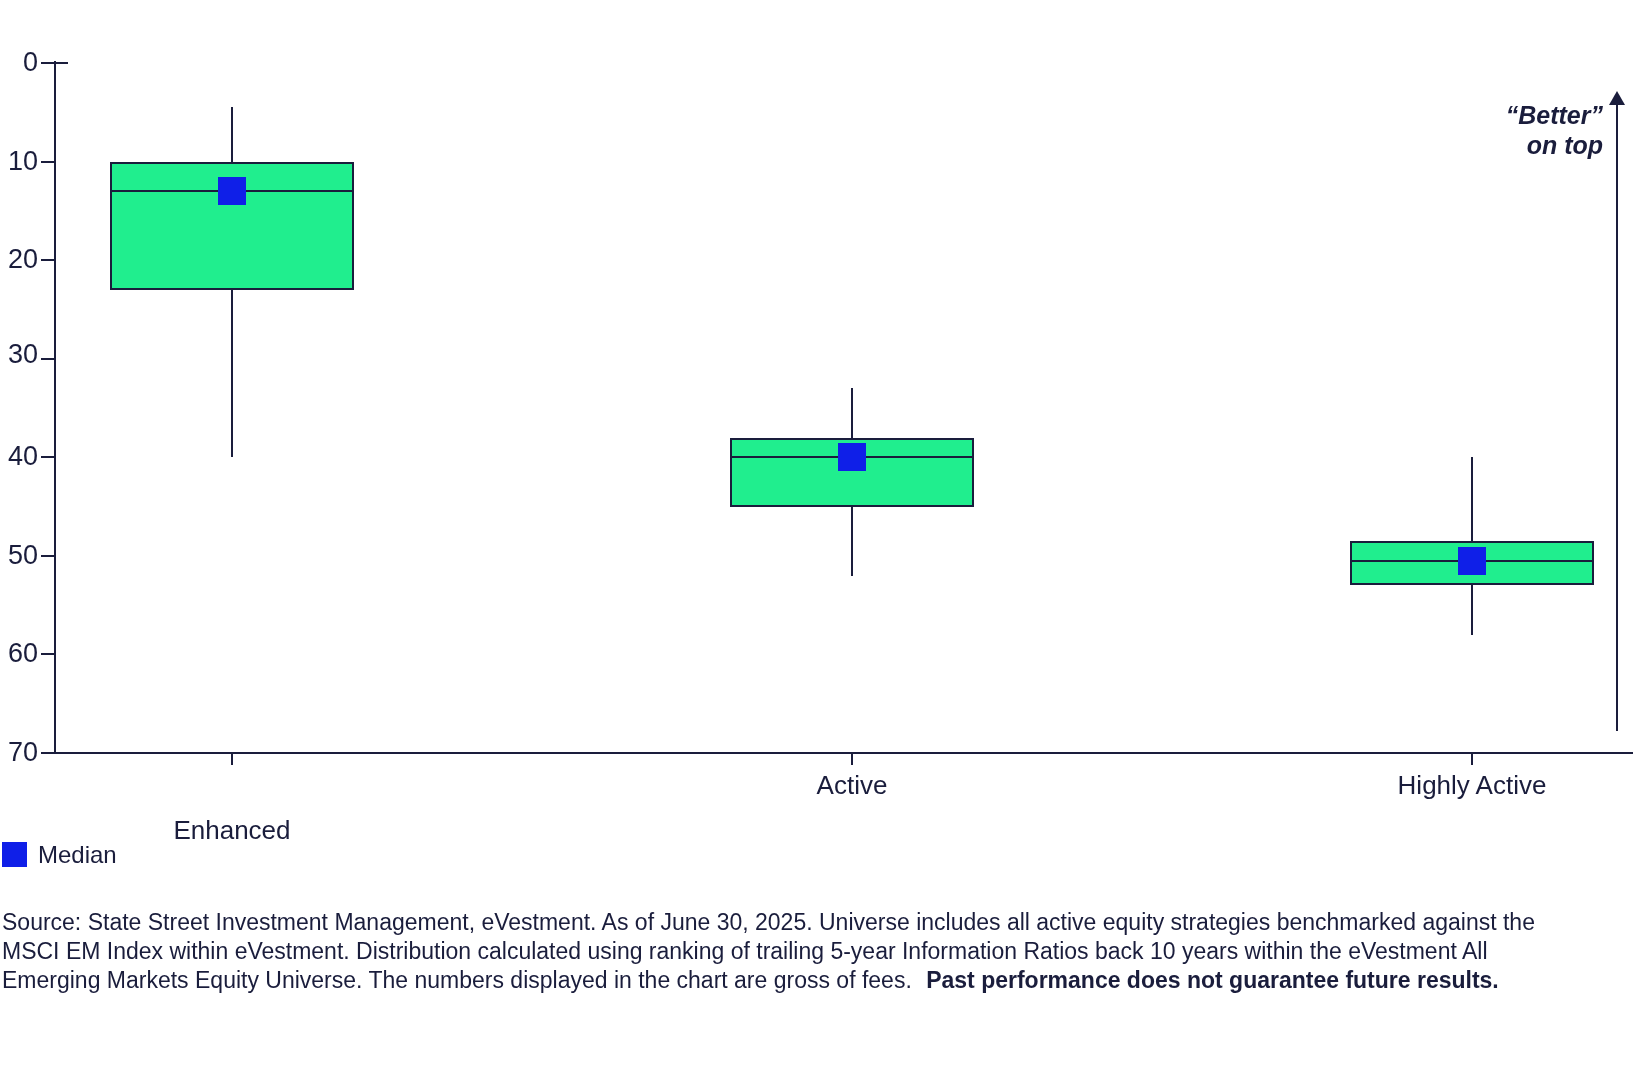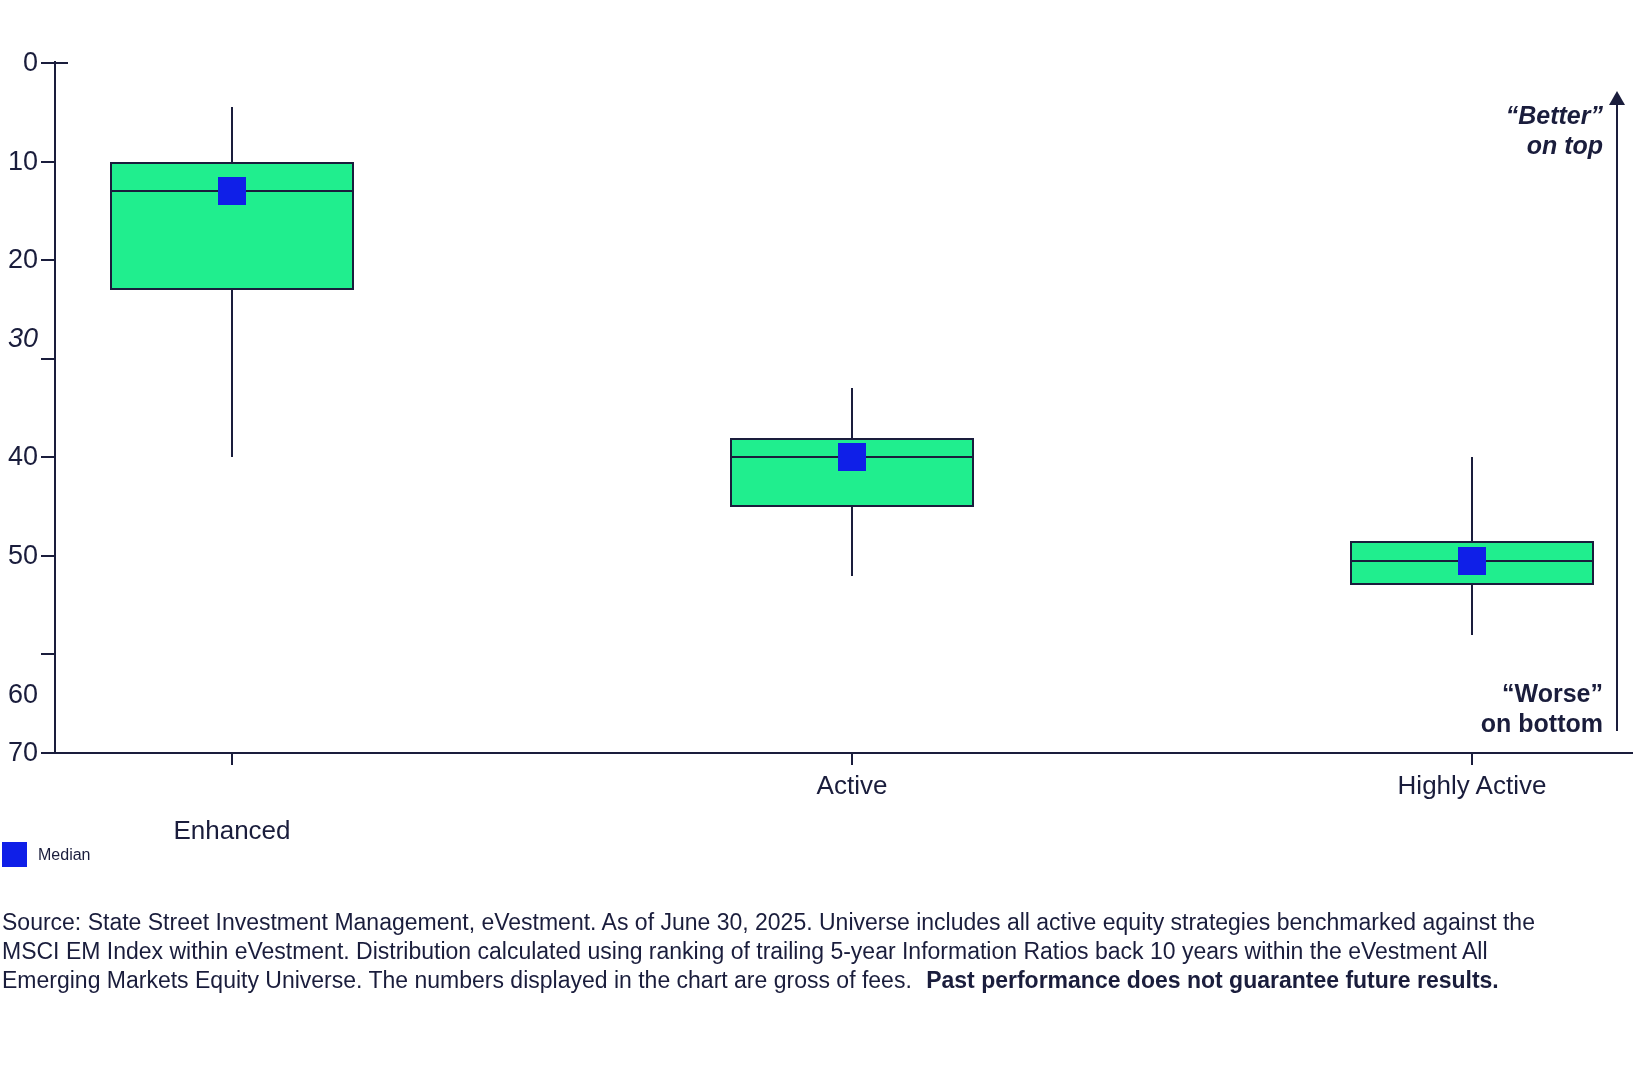--- a/index.html
+++ b/index.html
@@ -49,21 +49,21 @@
     position:absolute;right:45px;text-align:right;font-weight:bold;
     font-size:25px;line-height:30px;color:var(--navy);
   }
   #note-better{top:100px;font-style:italic;}
   #note-worse{top:678px;}
   #legend{position:absolute;left:2px;top:841px;height:28px;}
   #legend-swatch{
     position:absolute;left:0;top:1px;width:25px;height:25px;background:var(--blue);
   }
   #legend-label{
-    position:absolute;left:36px;top:0;font-size:16px;line-height:28px;color:var(--navy);
+    position:absolute;left:36px;top:0;font-size:24px;line-height:28px;color:var(--navy);
     white-space:nowrap;
   }
   #source-note{
     position:absolute;left:2px;top:908px;width:1540px;margin:0;
     font-size:23px;line-height:29px;color:var(--navy);
   }
   #source-note strong{font-weight:bold;margin-left:8px;}
 </style>
 </head>
 <body>
@@ -73,27 +73,27 @@
     <div id="y-axis" class="axis-line"></div>
     <div id="x-axis" class="axis-line"></div>
     <div id="plot">
         <div class="ytick" style="left: 41px; top: 62px; width: 27px;"></div>
         <div class="ytick-label" style="top: 49px;">0</div>
         <div class="ytick" style="left: 41px; top: 160.571px; width: 13px;"></div>
         <div class="ytick-label" style="top: 147.571px;">10</div>
         <div class="ytick" style="left: 41px; top: 259.143px; width: 13px;"></div>
         <div class="ytick-label" style="top: 246.143px;">20</div>
         <div class="ytick" style="left: 41px; top: 357.714px; width: 13px;"></div>
-        <div class="ytick-label" style="top: 325px; font-style: italic;">30</div>
+        <div class="ytick-label" style="top: 341px;">30</div>
         <div class="ytick" style="left: 41px; top: 456.286px; width: 13px;"></div>
         <div class="ytick-label" style="top: 443.286px;">40</div>
         <div class="ytick" style="left: 41px; top: 554.857px; width: 13px;"></div>
         <div class="ytick-label" style="top: 541.857px; text-align: right;">50</div>
         <div class="ytick" style="left: 41px; top: 653.429px; width: 13px;"></div>
-        <div class="ytick-label" style="top: 640.429px; margin-top: 41px;">60</div>
+        <div class="ytick-label" style="top: 640.429px;">60</div>
         <div class="ytick" style="left: 41px; top: 752px; width: 13px;"></div>
         <div class="ytick-label" style="top: 739px;">70</div>
         <div class="xtick" style="left: 231px;"></div>
         <div class="cat-label" style="left: 72px; margin-top: 45px;">Enhanced</div>
         <div class="xtick" style="left: 851px;"></div>
         <div class="cat-label" style="left: 692px;">Active</div>
         <div class="xtick" style="left: 1471px;"></div>
         <div class="cat-label" style="left: 1312px;">Highly Active</div>
         <div class="whisker" style="left: 231px; top: 107.357px; height: 349.929px;"></div>
         <div class="box" style="left: 110px; top: 161.571px; width: 244px; height: 128.143px;"></div>
@@ -109,24 +109,20 @@
         <div class="median-square" style="left: 1458px; top: 546.786px;"></div>
       </div>
 
     <div id="arrow-line"></div>
     <div id="arrow-head"></div>
 
     <div id="note-better" class="side-note">
       <div>“Better”</div>
       <div>on top</div>
     </div>
-    <div id="note-worse" class="side-note">
-      <div>“Worse”</div>
-      <div>on bottom</div>
-    </div>
   </div>
 
   <div id="legend">
     <span id="legend-swatch"></span>
     <span id="legend-label">Median</span>
   </div>
 
   <p id="source-note">
     <span>Source: State Street Investment Management, eVestment. As of June 30, 2025. Universe includes all active equity strategies benchmarked against the MSCI EM Index within eVestment. Distribution calculated using ranking of trailing 5-year Information Ratios back 10 years within the eVestment All Emerging Markets Equity Universe. The numbers displayed in the chart are gross of fees. </span><strong>Past performance does not guarantee future results.</strong>
   </p>

